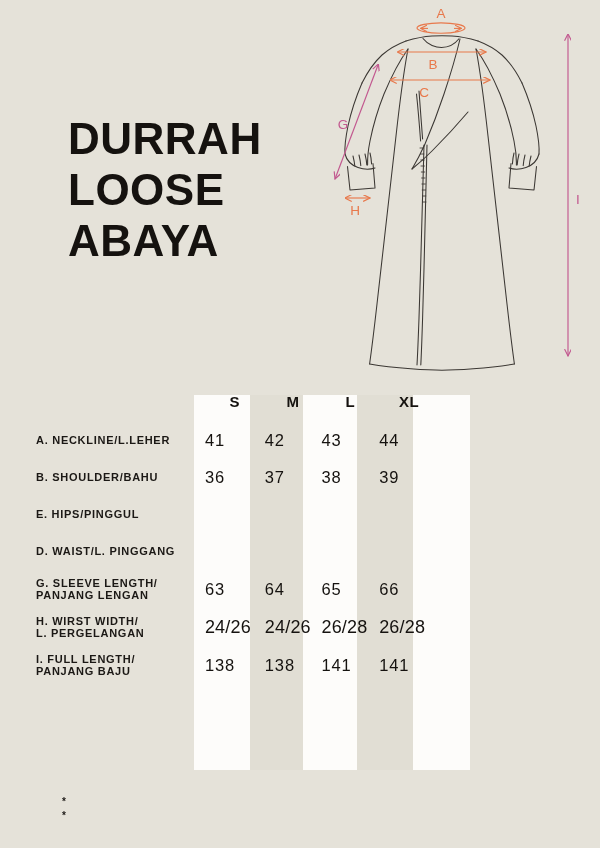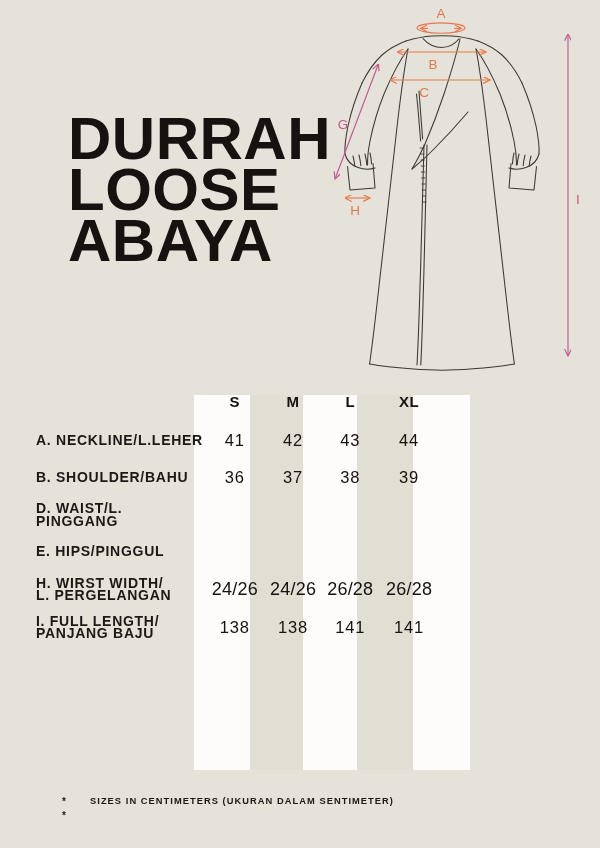--- a/index.html
+++ b/index.html
@@ -21,21 +21,21 @@
     position: absolute;
     left: 0; top: 0;
     width: 600px;
     height: 380px;
   }
 
   #page-title {
     position: absolute;
     left: 68px;
     top: 113px;
-    font-size: 60px;
+    font-size: 44px;
     line-height: 51px;
     font-weight: bold;
     letter-spacing: 0.5px;
     color: #15120f;
     white-space: pre-line;
   }
 
   
   #garment-figure {
     position: absolute;
@@ -87,30 +87,29 @@
     text-align: center;
     font-size: 15px;
     font-weight: bold;
     letter-spacing: 0.6px;
     color: #15120f;
   }
   th.hlabel { text-align: left; }
   td.rlabel {
     width: 158px;
     padding-left: 18px;
-    font-size: 14px;
+    font-size: 11px;
     font-weight: bold;
     letter-spacing: 0.72px;
     line-height: 12.5px;
     color: #1b1815;
     vertical-align: middle;
     white-space: pre-line;
   }
   td.rval {
-    text-align: center;
     font-size: 16.5px;
     letter-spacing: 0.9px;
     color: #15120f;
     vertical-align: middle;
     font-weight: normal;
   }
   td.rval.small {
     font-size: 18px;
     letter-spacing: 0.2px;
   }
@@ -290,33 +289,42 @@
       </tr>
       <tr class="drow rule-row">
         <td class="rlabel">B.  SHOULDER/BAHU</td>
         <td class="rval">36</td>
         <td class="rval">37</td>
         <td class="rval">38</td>
         <td class="rval">39</td>
         <td></td>
       </tr>
       <tr class="drow rule-row">
+        <td class="rlabel">E.  HIPS/PINGGUL</td>
+        <td class="rval"></td>
+        <td class="rval"></td>
+        <td class="rval"></td>
+        <td class="rval"></td>
+        <td></td>
+      </tr>
+      <tr class="drow rule-row">
         <td class="rlabel">D.  WAIST/L. PINGGANG</td>
         <td class="rval"></td>
         <td class="rval"></td>
         <td class="rval"></td>
         <td class="rval"></td>
         <td></td>
       </tr>
-      <tr class="drow rule-row">
-        <td class="rlabel">E.  HIPS/PINGGUL</td>
-        <td class="rval"></td>
-        <td class="rval"></td>
-        <td class="rval"></td>
-        <td class="rval"></td>
+      <tr class="drow tall rule-row">
+        <td class="rlabel">G. SLEEVE LENGTH/
+     PANJANG LENGAN</td>
+        <td class="rval">63</td>
+        <td class="rval">64</td>
+        <td class="rval">65</td>
+        <td class="rval">66</td>
         <td></td>
       </tr>
       <tr class="drow tall rule-row">
         <td class="rlabel">H. WIRST WIDTH/
      L. PERGELANGAN</td>
         <td class="rval small">24/26</td>
         <td class="rval small">24/26</td>
         <td class="rval small">26/28</td>
         <td class="rval small">26/28</td>
         <td></td>
@@ -346,18 +354,17 @@
           <td></td>
           <td></td>
       </tr>
     </tbody>
   </table>
 </div>
 
 <div id="footer-notes">
   <div class="note-line">
     <span class="note-star">*</span>
-    <span class="note-text">SIZES IN CENTIMETERS  (UKURAN DALAM SENTIMETER)</span>
   </div>
   <div class="note-line">
     <span class="note-star">*</span>
   </div>
 </div>
 
 </body></html>

